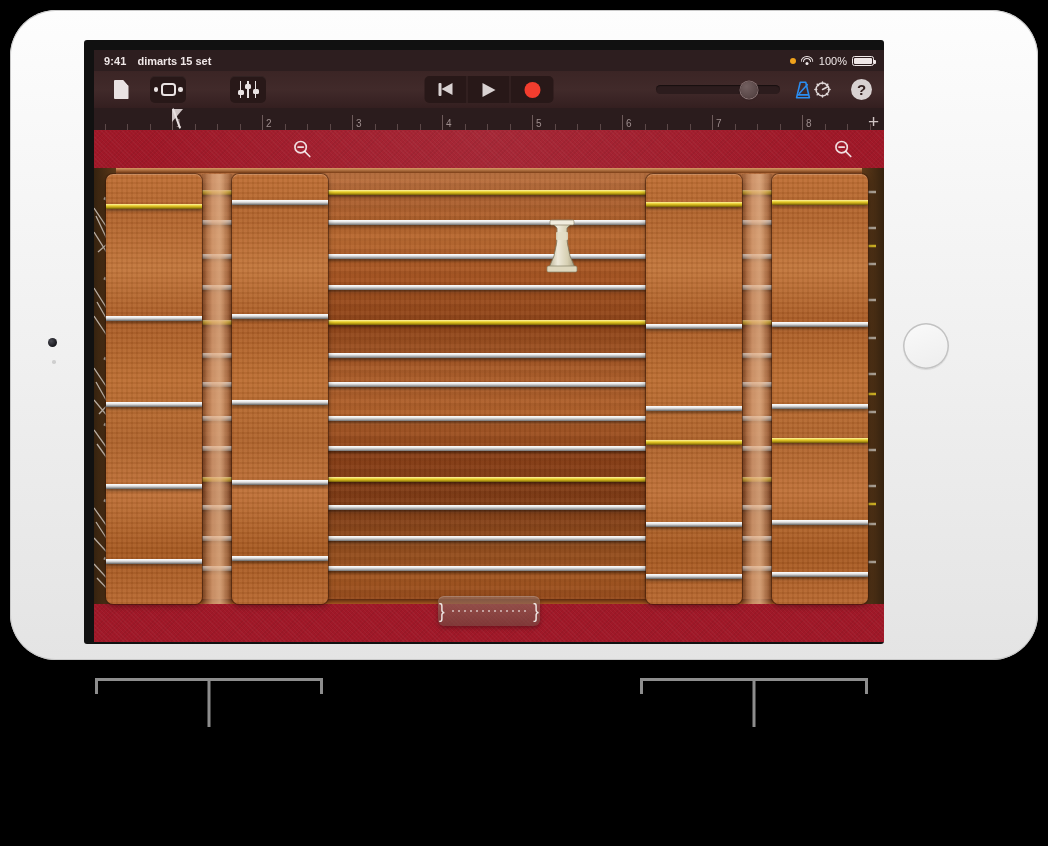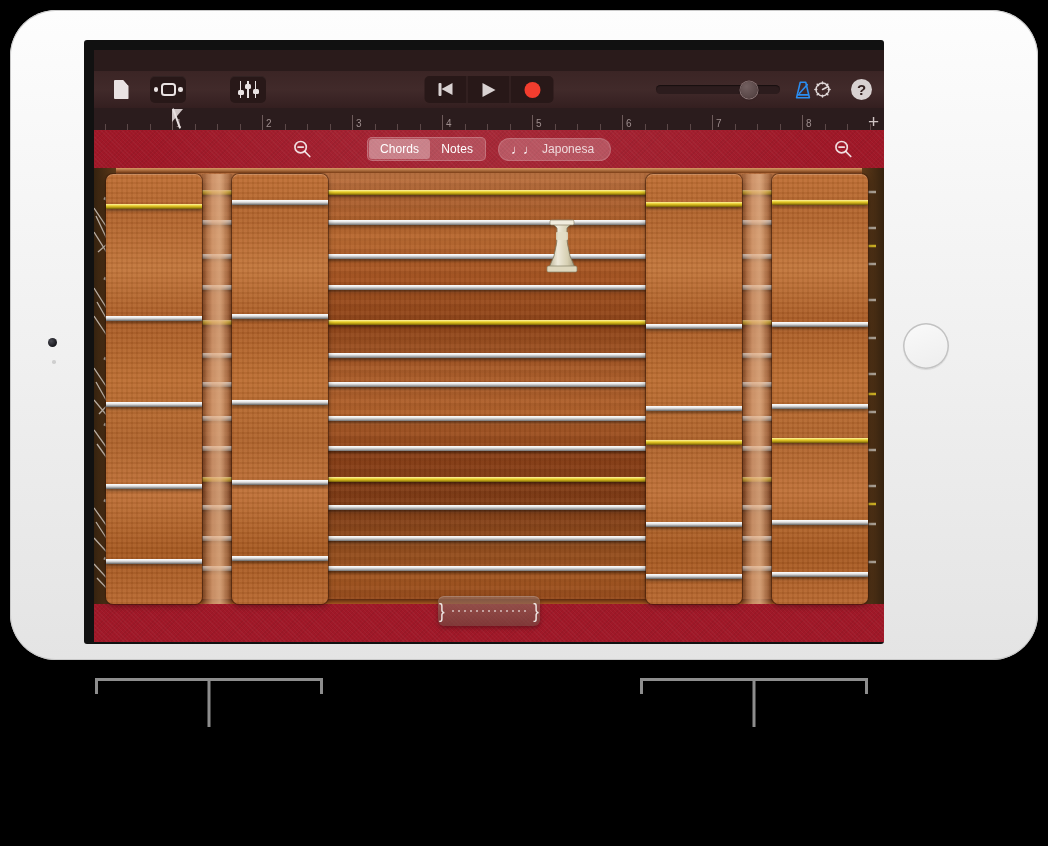--- a/index.html
+++ b/index.html
@@ -392,20 +392,38 @@
 <div id="root">
 
   <div class="device-shell">
     <div class="front-camera"></div>
     <div class="ambient-sensor"></div>
     <div class="home-button"></div>
     <div class="device-bezel-inner"></div>
 
     <div class="screen">
 
+      <div class="statusbar">
+        <div class="sb-left">
+          <span class="sb-time">9:41</span>
+          <span class="sb-doc">dimarts 15 set</span>
+        </div>
+        <div class="sb-right">
+          <span class="rec-dot"></span>
+          <span class="wifi-ico">
+              <i></i>
+              <i></i>
+              <i></i>
+            </span>
+          <span class="sb-pct">100%</span>
+          <span class="battery">
+              <span></span>
+            </span>
+        </div>
+      </div>
 
       <div class="toolbar">
         <div class="tb-group-left">
           <div class="tb-btn tb-flat">
             <span class="doc-icon"></span>
           </div>
           <div class="tb-btn tb-boxed">
             <span class="loop-icon">
                 <span class="dot"></span>
                 <span class="rect"></span>
@@ -597,30 +615,20 @@
                          M0 170 L14 170 M0 206 L14 206 M0 244 L14 244 M0 282 L14 282
                          M0 318 L14 318 M0 356 L14 356 M0 394 L14 394"></path>
               </g>
               <g stroke="#d6ba25" stroke-width="2.6" fill="none" opacity=".9">
                 <path d="M0 78 L14 78 M0 226 L14 226 M0 336 L14 336"></path>
               </g>
             </svg>
           </div>
         </div>
 
-        <div class="inst-header">
-          <div class="seg-control">
-            <div class="seg-item active">Chords</div>
-            <div class="seg-item">Notes</div>
-          </div>
-          <div class="preset-pill">
-            <span class="notes-ico">♩♩</span>
-            <span class="pname">Japonesa</span>
-          </div>
-        </div>
 
         <div class="zoom-out-btn left">
           <svg class="mag-svg" viewBox="0 0 24 24" fill="none" stroke="rgba(255,255,255,.85)" stroke-width="1.8" stroke-linecap="round">
             <circle cx="10.5" cy="10" r="6.2"></circle>
             <path d="M15.2 14.8 L20.5 20.2"></path>
             <path d="M7.6 10 L13.4 10"></path>
           </svg>
         </div>
         <div class="zoom-out-btn right">
           <svg class="mag-svg" viewBox="0 0 24 24" fill="none" stroke="rgba(255,255,255,.85)" stroke-width="1.8" stroke-linecap="round">

